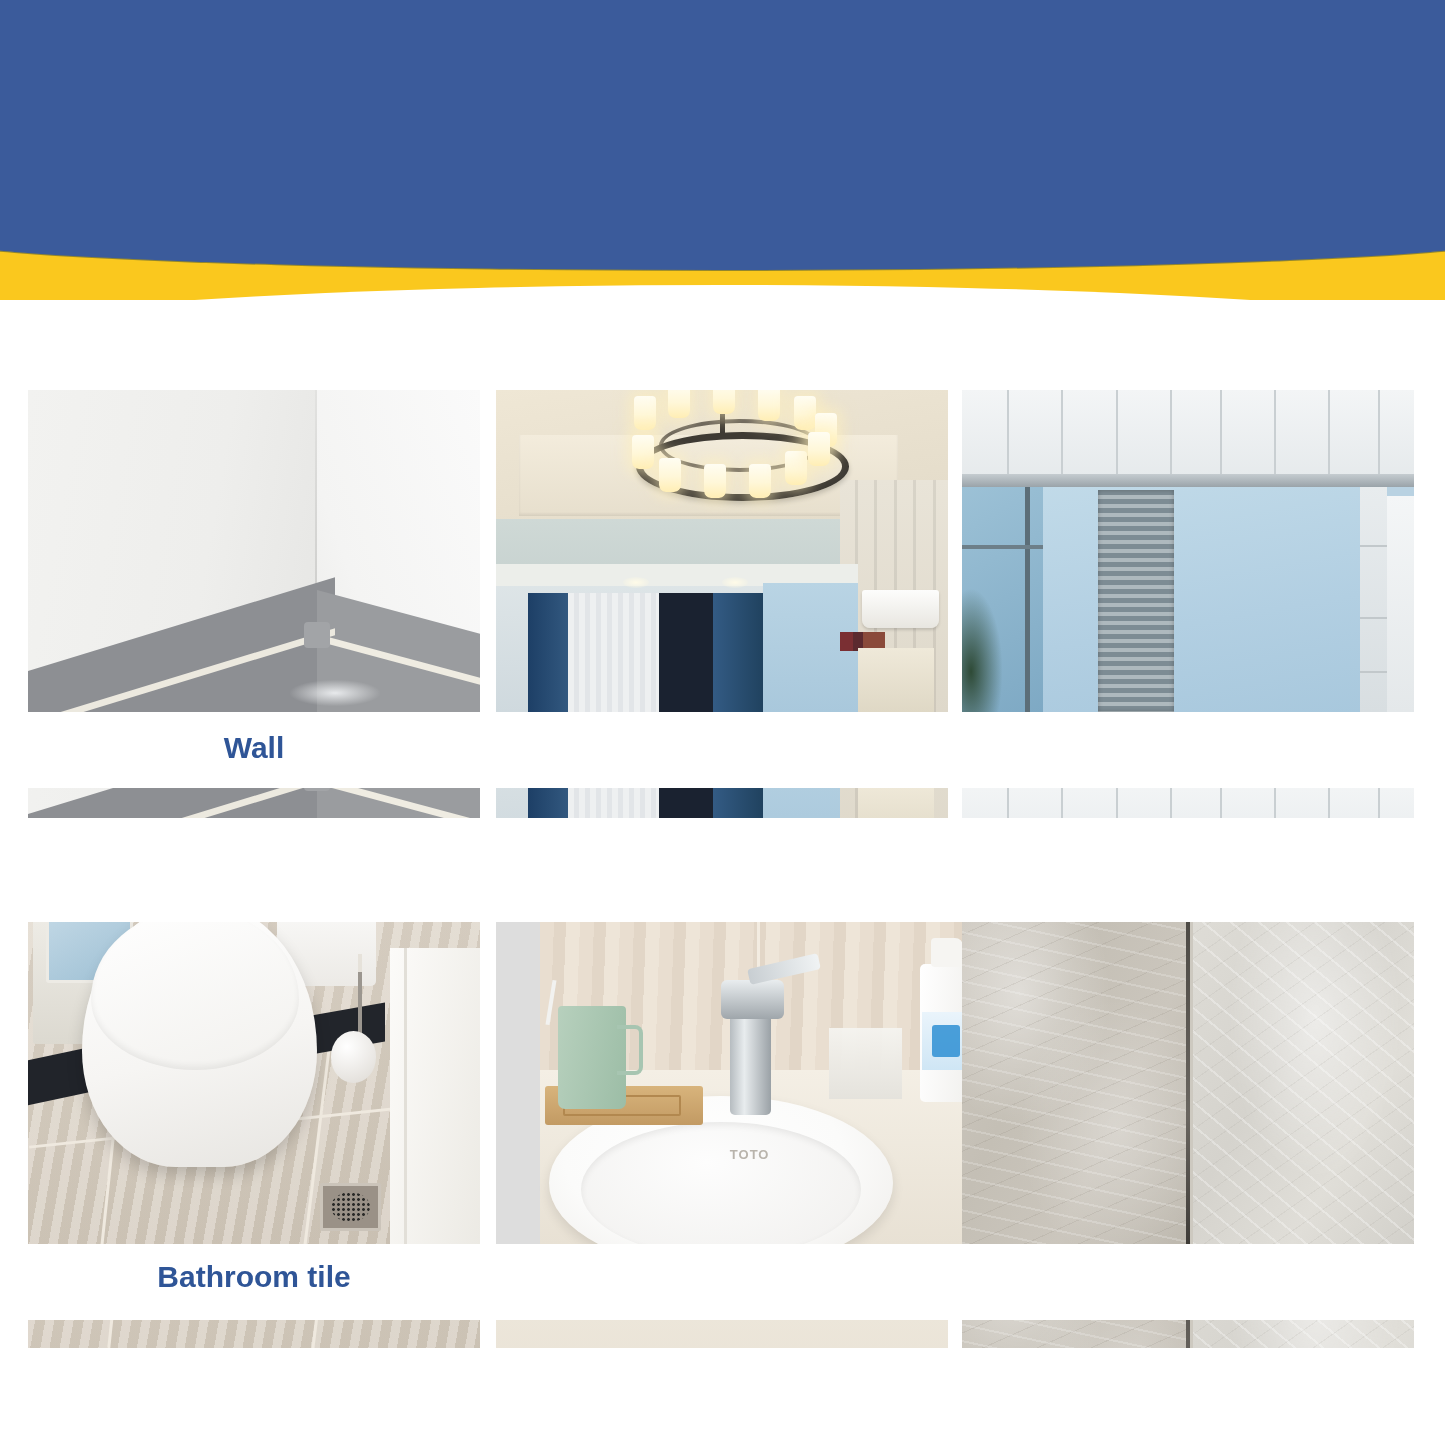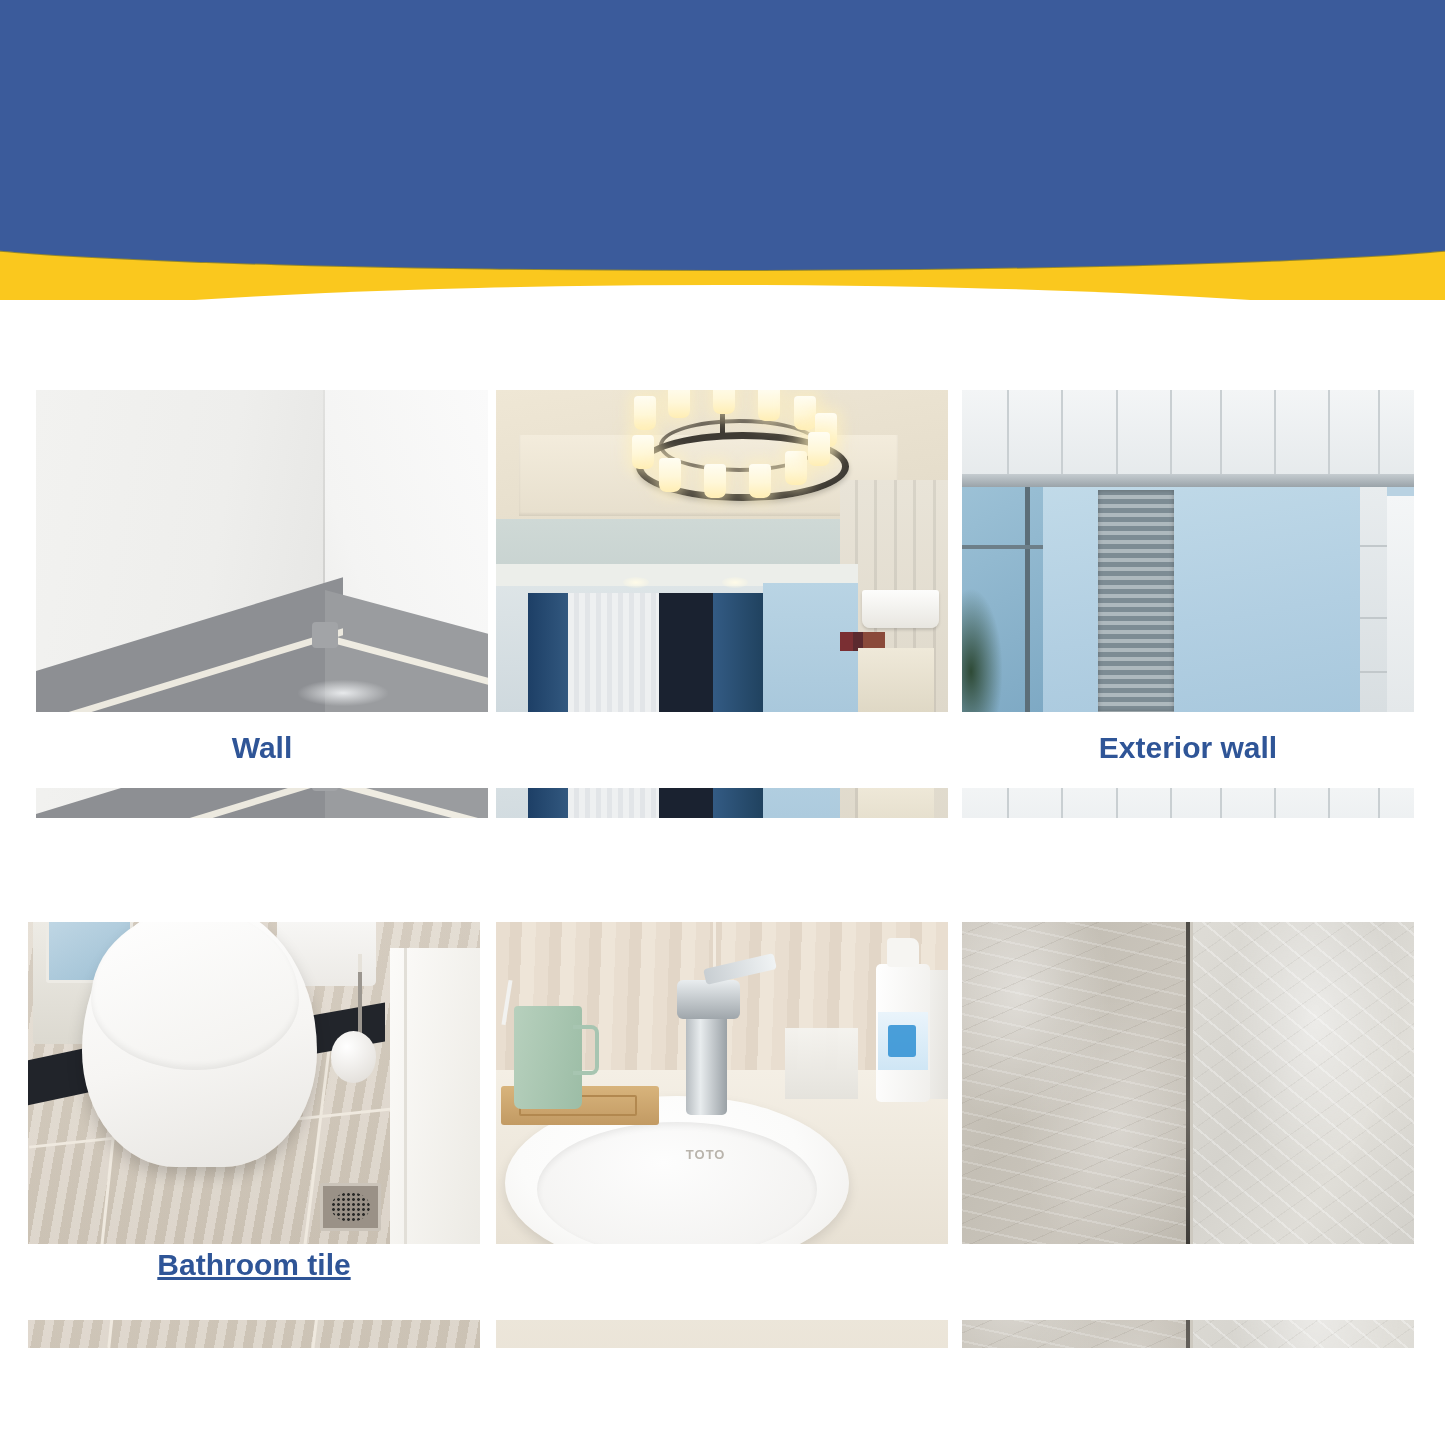--- a/index.html
+++ b/index.html
@@ -299,21 +299,21 @@
 <div class="header">
   <div class="header-blue"></div>
   <div class="header-rule"></div>
   <div class="header-yellow"></div>
   <div class="header-blue-curve"></div>
   <div class="header-white-curve"></div>
 </div>
 
 <div class="grid">
 
-  <div class="cell" style="left:36px;top:90px;width:452px;height:410px;">
+  <div class="cell" style="left:28px;top:90px;width:452px;height:410px;">
     <div class="photo" style="height:322px;">
       <div class="ph-wall" style="width:100%;height:100%;">
         <div class="w-left"></div>
           <div class="w-right"></div>
           <div class="w-edge"></div>
         <div class="w-floor-l"></div>
           <div class="w-floor-r"></div>
         <div class="w-skirt-l"></div>
           <div class="w-skirt-r"></div>
         <div class="w-corner"></div>
@@ -416,21 +416,20 @@
         <div class="e-plant"></div>
         <div class="e-louver"></div>
         <div class="e-right-panel">
             <i style="top:26%"></i>
             <i style="top:58%"></i>
             <i style="top:82%"></i>
           </div>
         <div class="e-far"></div>
       </div>
     </div>
-    <div class="cell-label" style="top:341px;">Exterior wall</div>
     <div class="strip" style="top:398px;height:30px;">
       <div class="strip-inner ph-ext" style="height:322px;top:-6px;">
         <div class="e-top">
           <i style="left:10%"></i>
             <i style="left:22%"></i>
             <i style="left:34%"></i>
           <i style="left:46%"></i>
             <i style="left:57%"></i>
             <i style="left:69%"></i>
           <i style="left:81%"></i>
@@ -455,32 +454,32 @@
         <div class="b-toilet"></div>
         <div class="b-seat"></div>
         <div class="b-cab">
             <i></i>
           </div>
         <div class="b-brushs"></div>
           <div class="b-brushc"></div>
         <div class="b-drain"></div>
       </div>
     </div>
-    <div class="cell-label" style="top:326px;text-decoration:underline;">Bathroom tile</div>
+    <div class="cell-label" style="top:338px;">Bathroom tile</div>
     <div class="strip" style="top:398px;height:28px;">
       <div class="strip-inner ph-bath" style="height:322px;top:-230px;">
         <div class="b-floor"></div>
         <div class="b-grout2"></div>
           <div class="b-grout3"></div>
       </div>
     </div>
   </div>
 
   <div class="cell" style="left:496px;top:622px;width:452px;height:420px;">
-    <div class="photo" style="height:322px;">
+    <div class="photo" style="height:322px;padding-left:44px;">
       <div class="ph-wash" style="width:100%;height:100%;">
         <div class="s-wall"></div>
           <div class="s-wall-line"></div>
         <div class="s-counter"></div>
         <div class="s-basin"></div>
           <div class="s-basin-in"></div>
         <div class="s-brand">TOTO</div>
         <div class="s-tray">
             <i></i>
           </div>

